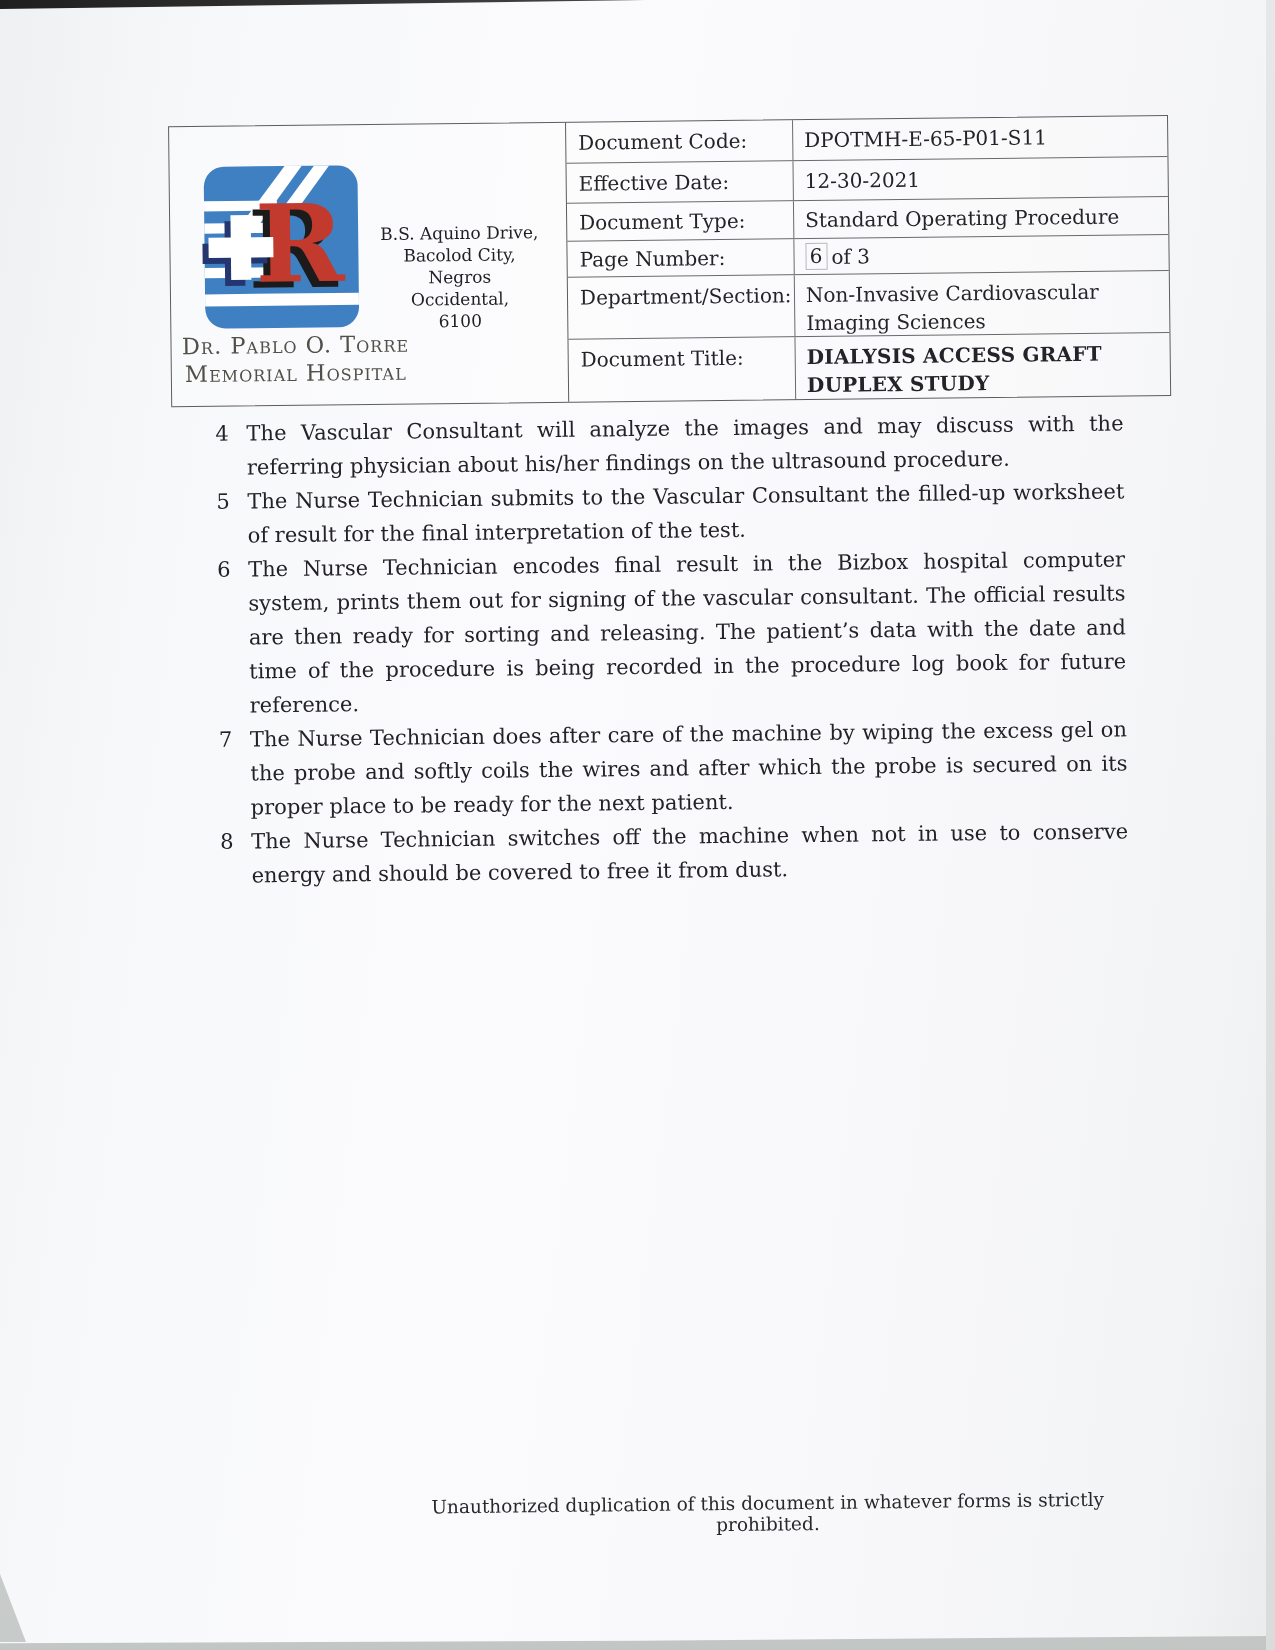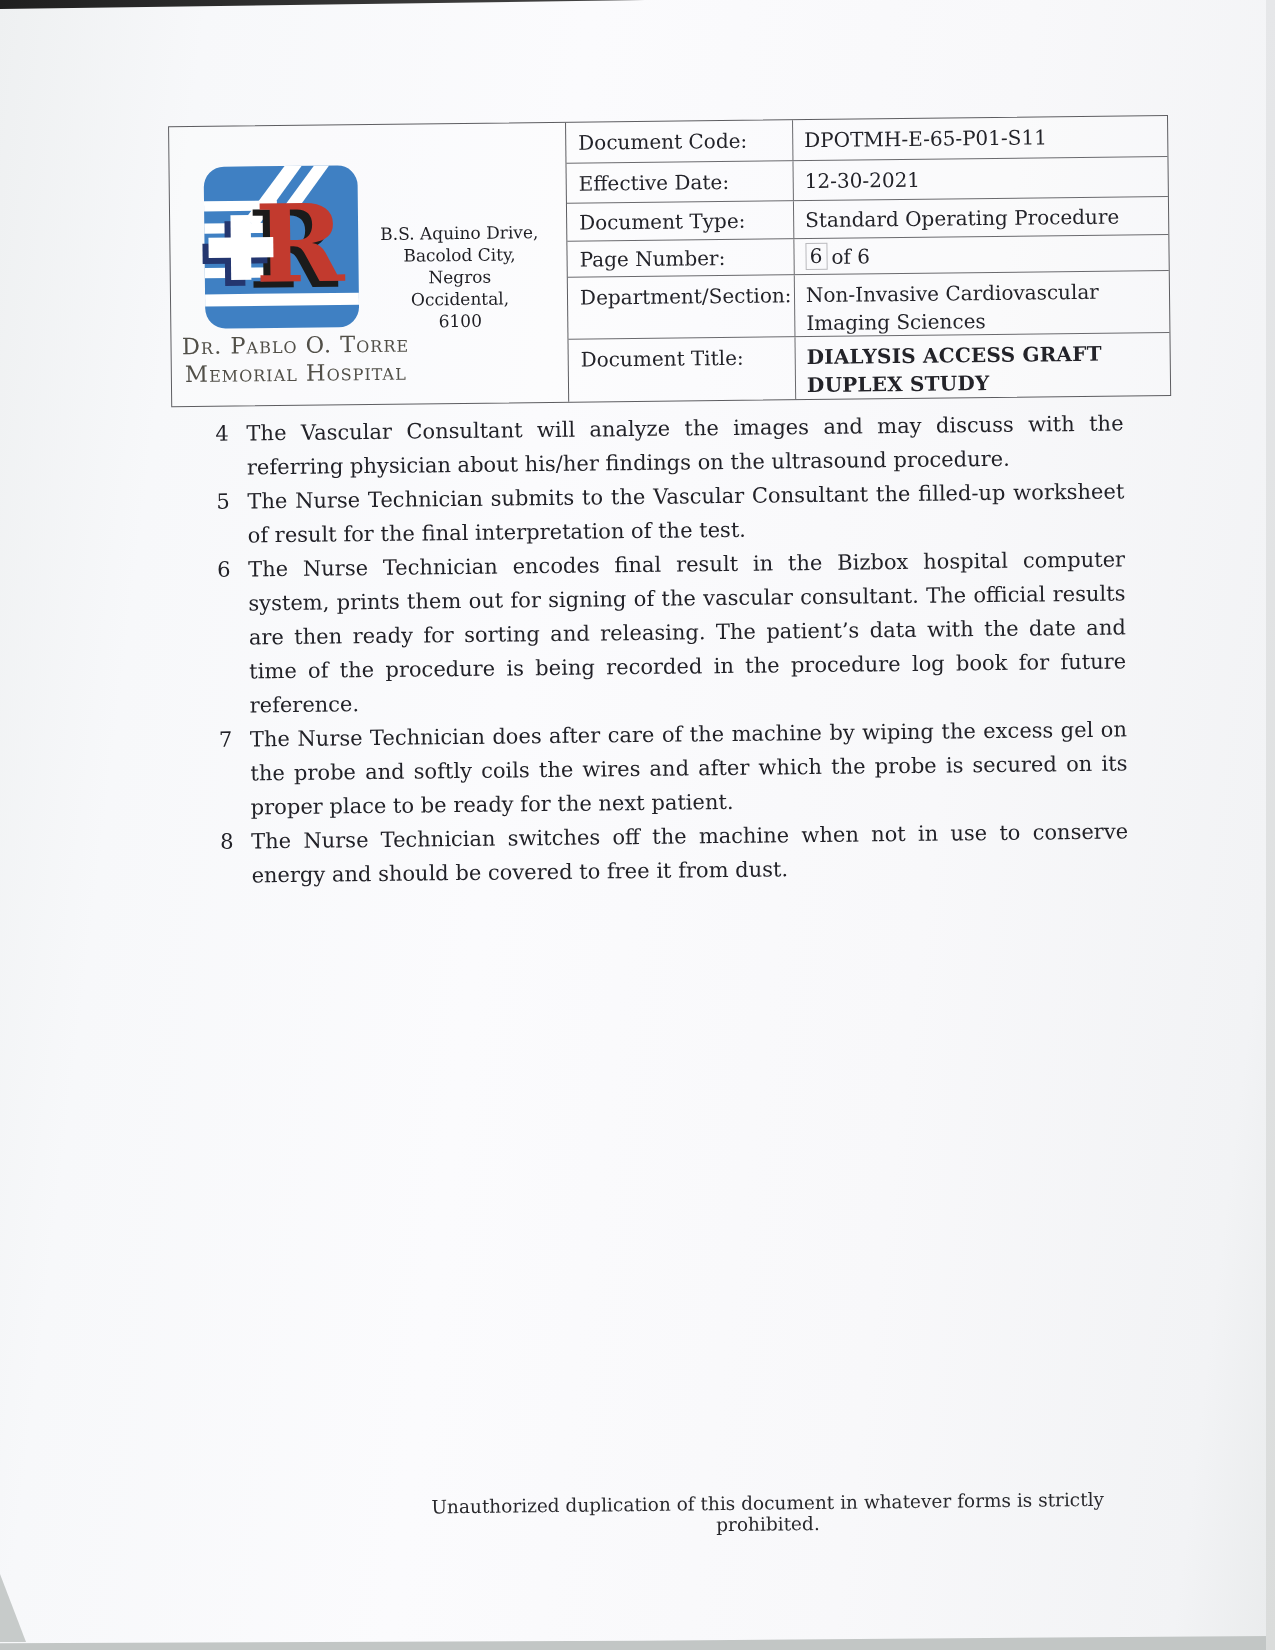--- a/index.html
+++ b/index.html
@@ -118,21 +118,21 @@
           <div class="value">12-30-2021</div>
         </div>
         <div class="m-row r3">
           <div class="label">Document Type:</div>
           <div class="value">Standard Operating Procedure</div>
         </div>
         <div class="m-row r4">
           <div class="label">Page Number:</div>
           <div class="value">
             <span class="pagenum-box">6</span>
-            <span>of 6</span>
+            <span>of 3</span>
           </div>
         </div>
         <div class="m-row r5 top-align">
           <div class="label">Department/Section:</div>
           <div class="value">Non-Invasive Cardiovascular Imaging Sciences</div>
         </div>
         <div class="m-row r6 top-align">
           <div class="label">Document Title:</div>
           <div class="value bold-value">DIALYSIS ACCESS GRAFT DUPLEX STUDY</div>
         </div>

